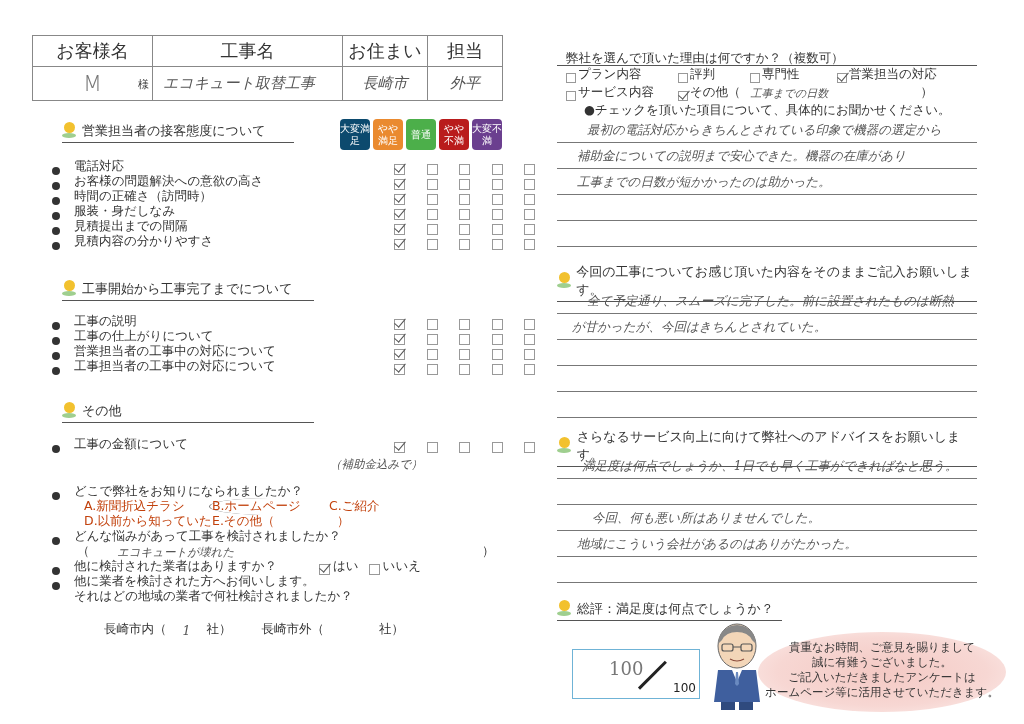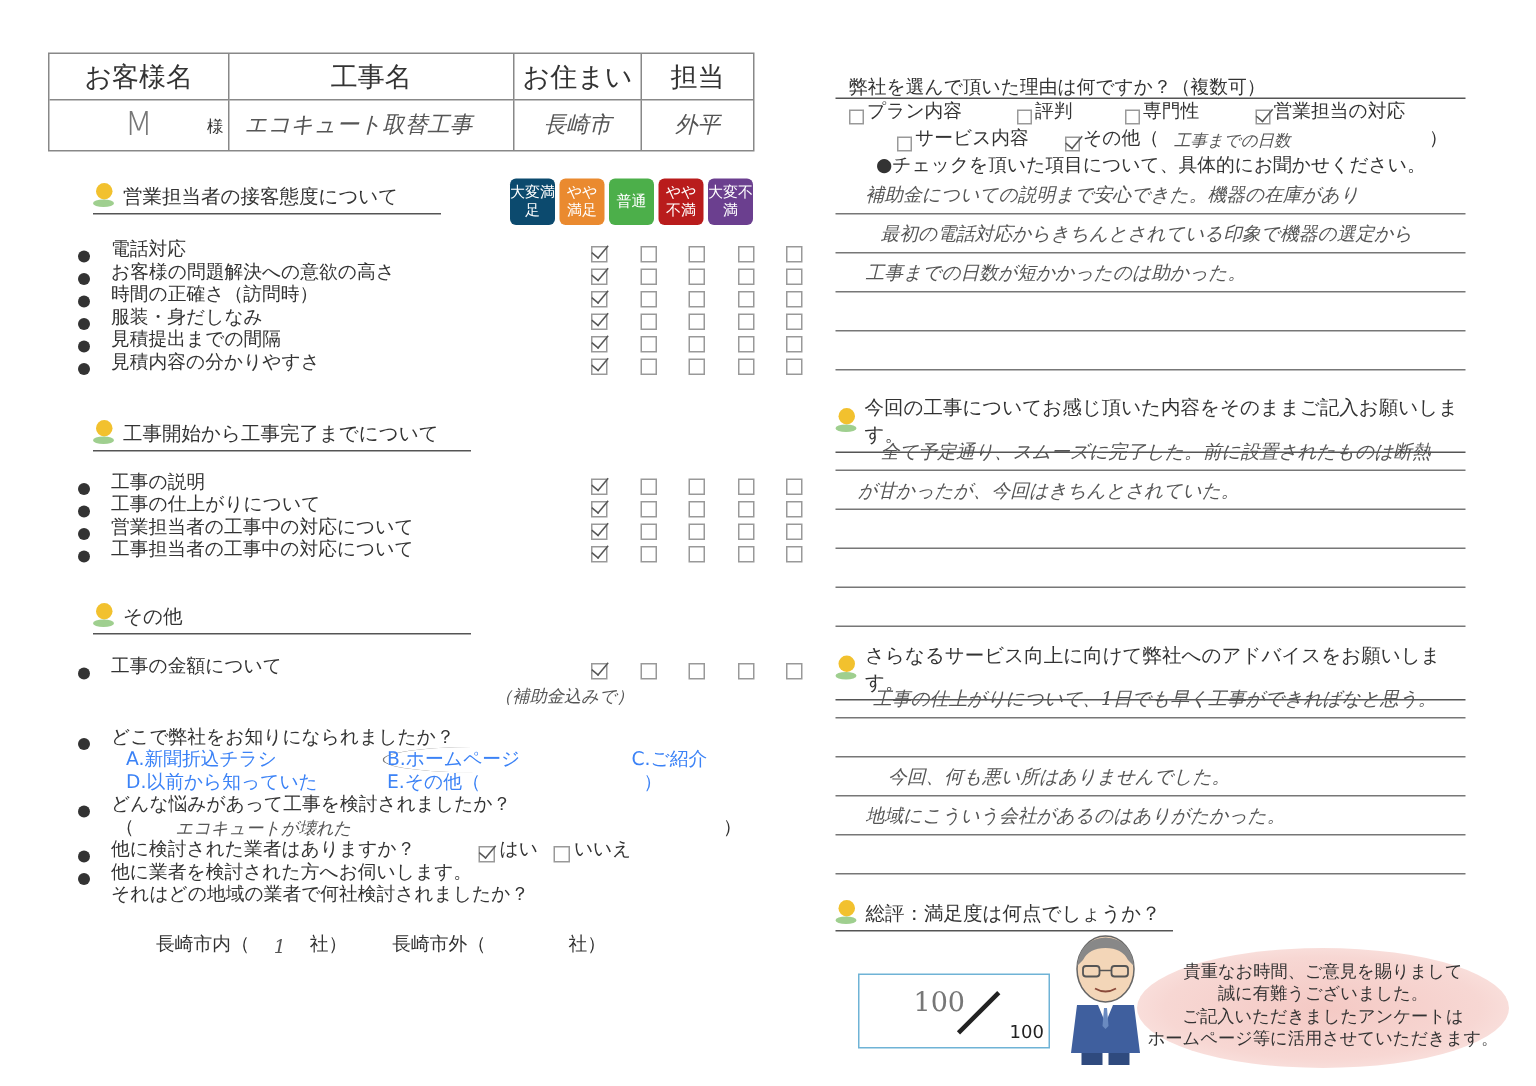--- a/index.html
+++ b/index.html
@@ -29,21 +29,21 @@
 
   .badges { left: 340px; top: 119px; display: flex; gap: 3px; }
   .badge { width: 30px; height: 31px; border-radius: 4px; color: #fff; font-size: 10px; line-height: 12px; display: flex; align-items: center; justify-content: center; text-align: center; }
 
   .q-row { display: flex; align-items: flex-end; height: 15px; font-size: 12.5px; color: #333; }
   .q-row .dot { width: 8px; height: 8px; border-radius: 50%; background: #333; margin: 0 14px 0 5px; flex-shrink: 0; }
   .checks { display: flex; position: absolute; left: 347px; gap: 0; }
   .cb { width: 11px; height: 11px; border: 1px solid #999; margin-right: 21.5px; position: relative; }
   .cb.on::after { content: ""; position: absolute; left: 2px; top: -4px; width: 5px; height: 10px; border-right: 1.3px solid #555; border-bottom: 1.3px solid #555; transform: rotate(40deg); }
 
-  .red { color: #3b82f6; gap: 46px; }
+  .red { color: #c2410c; }
   .rlines { position: absolute; left: 557px; width: 420px; }
   .rline { height: 26px; border-bottom: 1px solid #777; position: relative; }
   .rline .hand { position: absolute; bottom: 3px; font-size: 12.5px; white-space: nowrap; }
 
   .score-box { left: 572px; top: 649px; width: 128px; height: 50px; border: 1.5px solid #6fb3d6; }
   .bubble { left: 758px; top: 632px; width: 248px; height: 80px; border-radius: 50%; background: radial-gradient(ellipse at center, #f4c9c4 0%, #f7d7d3 60%, #fdf0ee 100%); }
 </style>
 </head>
 <body>
 
@@ -277,39 +277,39 @@
   <div class="q-row">
     <span class="cb" style="margin-right:2px;width:10px;height:10px;"></span>
       <span style="width:100px;display:inline-block;">プラン内容</span>
     <span class="cb" style="margin-right:2px;width:10px;height:10px;"></span>
       <span style="width:60px;display:inline-block;">評判</span>
     <span class="cb" style="margin-right:2px;width:10px;height:10px;"></span>
       <span style="width:75px;display:inline-block;">専門性</span>
     <span class="cb on" style="margin-right:2px;width:10px;height:10px;"></span>
       <span>営業担当の対応</span>
   </div>
-  <div class="q-row" style="margin-top:3px;margin-left:32px;">
+  <div class="q-row" style="margin-top:3px;">
     <span class="cb" style="margin-right:2px;width:10px;height:10px;"></span>
       <span style="width:100px;display:inline-block;">サービス内容</span>
     <span class="cb on" style="margin-right:2px;width:10px;height:10px;"></span>
       <span style="margin-right:10px;">その他（</span>
     <span class="hand" style="font-size:11px;width:170px;display:inline-block;">工事までの日数</span>
     <span>）</span>
   </div>
   <div class="q-row" style="margin-top:3px;margin-left:18px;">●チェックを頂いた項目について、具体的にお聞かせください。</div>
 </div>
 
 <div class="rlines" style="top:117px;">
   <div class="rline">
+      <span class="hand" style="left:30px;">最初の電話対応からきちんとされている印象で機器の選定から</span>
+    </div>
+  <div class="rline">
       <span class="hand" style="left:20px;">補助金についての説明まで安心できた。機器の在庫があり</span>
     </div>
   <div class="rline">
-      <span class="hand" style="left:30px;">最初の電話対応からきちんとされている印象で機器の選定から</span>
-    </div>
-  <div class="rline">
       <span class="hand" style="left:20px;">工事までの日数が短かかったのは助かった。</span>
     </div>
   <div class="rline">
       <span class="hand"></span>
     </div>
   <div class="rline">
       <span class="hand"></span>
     </div>
 </div>
 
@@ -340,21 +340,21 @@
 
 <div class="abs sec-head" style="left:557px;top:428px;width:420px;">
   <span class="flower">
       <span class="petal"></span>
       <span class="leaf"></span>
     </span>
   <span class="t">さらなるサービス向上に向けて弊社へのアドバイスをお願いします。</span>
 </div>
 <div class="rlines" style="top:453px;">
   <div class="rline">
-      <span class="hand" style="left:25px;">工事の仕上がりについて、1日でも早く工事ができればなと思う。</span>
+      <span class="hand" style="left:25px;">満足度は何点でしょうか、1日でも早く工事ができればなと思う。</span>
     </div>
   <div class="rline">
       <span class="hand"></span>
     </div>
   <div class="rline">
       <span class="hand" style="left:35px;">今回、何も悪い所はありませんでした。</span>
     </div>
   <div class="rline">
       <span class="hand" style="left:20px;">地域にこういう会社があるのはありがたかった。</span>
     </div>

